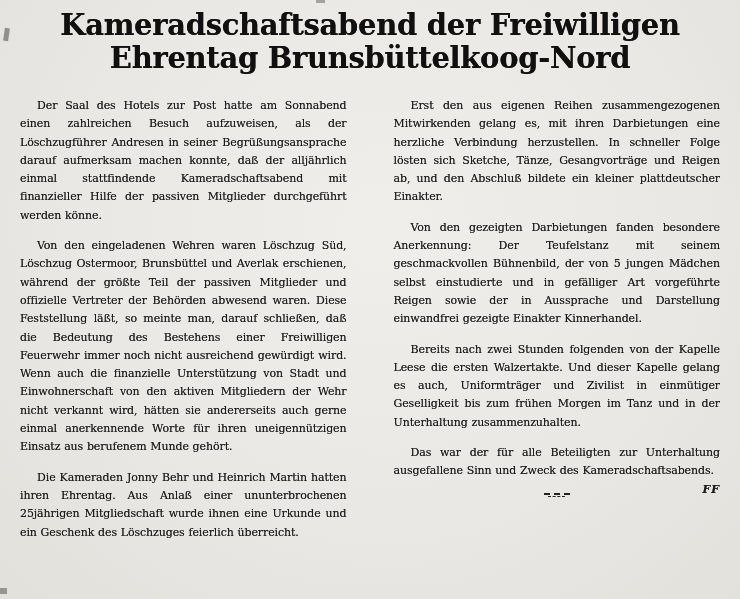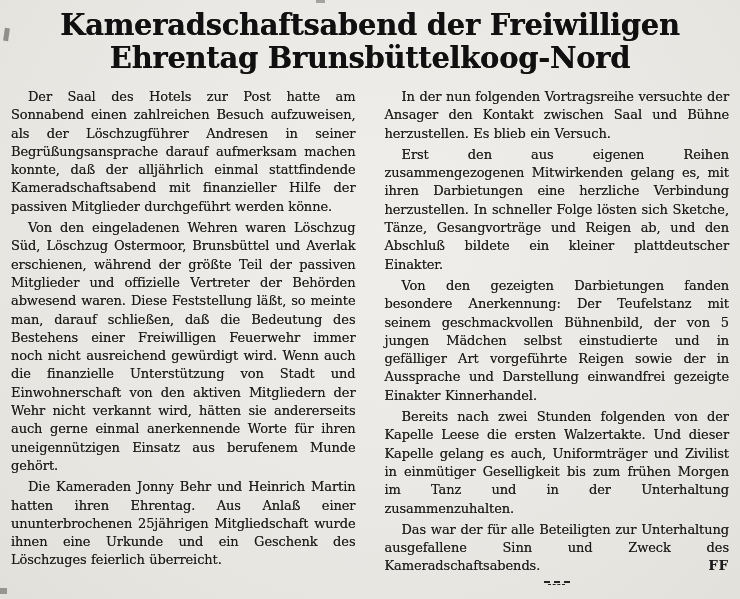--- a/index.html
+++ b/index.html
@@ -42,36 +42,37 @@
   .cols {
     display: flex;
     gap: 23px;
     margin-top: 10px;
   }
   .col {
     flex: 1 1 0;
     min-width: 0;
   }
   .para {
-    margin: 3px;
-    font-size: 13px;
+    margin: 12px;
+    font-size: 11px;
     line-height: 18.3px;
     letter-spacing: -0.1px;
     text-align: justify;
     text-indent: 17px;
     word-spacing: .4px;
     text-shadow: 0 0 .5px rgba(25,25,25,.65);
     hyphens: auto;
   }
   .para .byline {
     float: right;
     font-weight: bold;
     text-indent: 0;
     letter-spacing: 1px;
     padding-left: 10px;
+    font-style: italic;
   }
   .endmark {
     width: 26px;
     margin: 5px auto 0 auto;
     border-top: 2.5px dashed #242424;
   }
   .endmark::after {
     content: "";
     display: block;
     width: 17px;
@@ -92,21 +93,20 @@
     <span class="hl">Ehrentag Brunsbüttelkoog-Nord</span>
   </h1>
 
   <div class="cols">
     <div class="col">
       <p class="para">Der Saal des Hotels zur Post hatte am Sonnabend einen zahlreichen Besuch aufzuweisen, als der Löschzugführer Andresen in seiner Begrüßungsansprache darauf aufmerksam machen konnte, daß der alljährlich einmal stattfindende Kameradschaftsabend mit finanzieller Hilfe der passiven Mitglieder durchgeführt werden könne.</p>
       <p class="para">Von den eingeladenen Wehren waren Löschzug Süd, Löschzug Ostermoor, Brunsbüttel und Averlak erschienen, während der größte Teil der passiven Mitglieder und offizielle Vertreter der Behörden abwesend waren. Diese Feststellung läßt, so meinte man, darauf schließen, daß die Bedeutung des Bestehens einer Freiwilligen Feuerwehr immer noch nicht ausreichend gewürdigt wird. Wenn auch die finanzielle Unterstützung von Stadt und Einwohnerschaft von den aktiven Mitgliedern der Wehr nicht verkannt wird, hätten sie andererseits auch gerne einmal anerkennende Worte für ihren uneigennützigen Einsatz aus berufenem Munde gehört.</p>
       <p class="para">Die Kameraden Jonny Behr und Heinrich Martin hatten ihren Ehrentag. Aus Anlaß einer ununterbrochenen 25jährigen Mitgliedschaft wurde ihnen eine Urkunde und ein Geschenk des Löschzuges feierlich überreicht.</p>
     </div>
     <div class="col">
-      <p class="para">In der nun folgenden Vortragsreihe versuchte der Ansager den Kontakt zwischen Saal und Bühne herzustellen. Es blieb ein Versuch.</p>
       <p class="para">Erst den aus eigenen Reihen zusammengezogenen Mitwirkenden gelang es, mit ihren Darbietungen eine herzliche Verbindung herzustellen. In schneller Folge lösten sich Sketche, Tänze, Gesangvorträge und Reigen ab, und den Abschluß bildete ein kleiner plattdeutscher Einakter.</p>
       <p class="para">Von den gezeigten Darbietungen fanden besondere Anerkennung: Der Teufelstanz mit seinem geschmackvollen Bühnenbild, der von 5 jungen Mädchen selbst einstudierte und in gefälliger Art vorgeführte Reigen sowie der in Aussprache und Darstellung einwandfrei gezeigte Einakter Kinnerhandel.</p>
       <p class="para">Bereits nach zwei Stunden folgenden von der Kapelle Leese die ersten Walzertakte. Und dieser Kapelle gelang es auch, Uniformträger und Zivilist in einmütiger Geselligkeit bis zum frühen Morgen im Tanz und in der Unterhaltung zusammenzuhalten.</p>
       <p class="para">
         <span>Das war der für alle Beteiligten zur Unterhaltung ausgefallene Sinn und Zweck des Kameradschaftsabends.</span>
         <span class="byline">FF</span>
       </p>
       <div class="endmark"></div>
     </div>
   </div>

